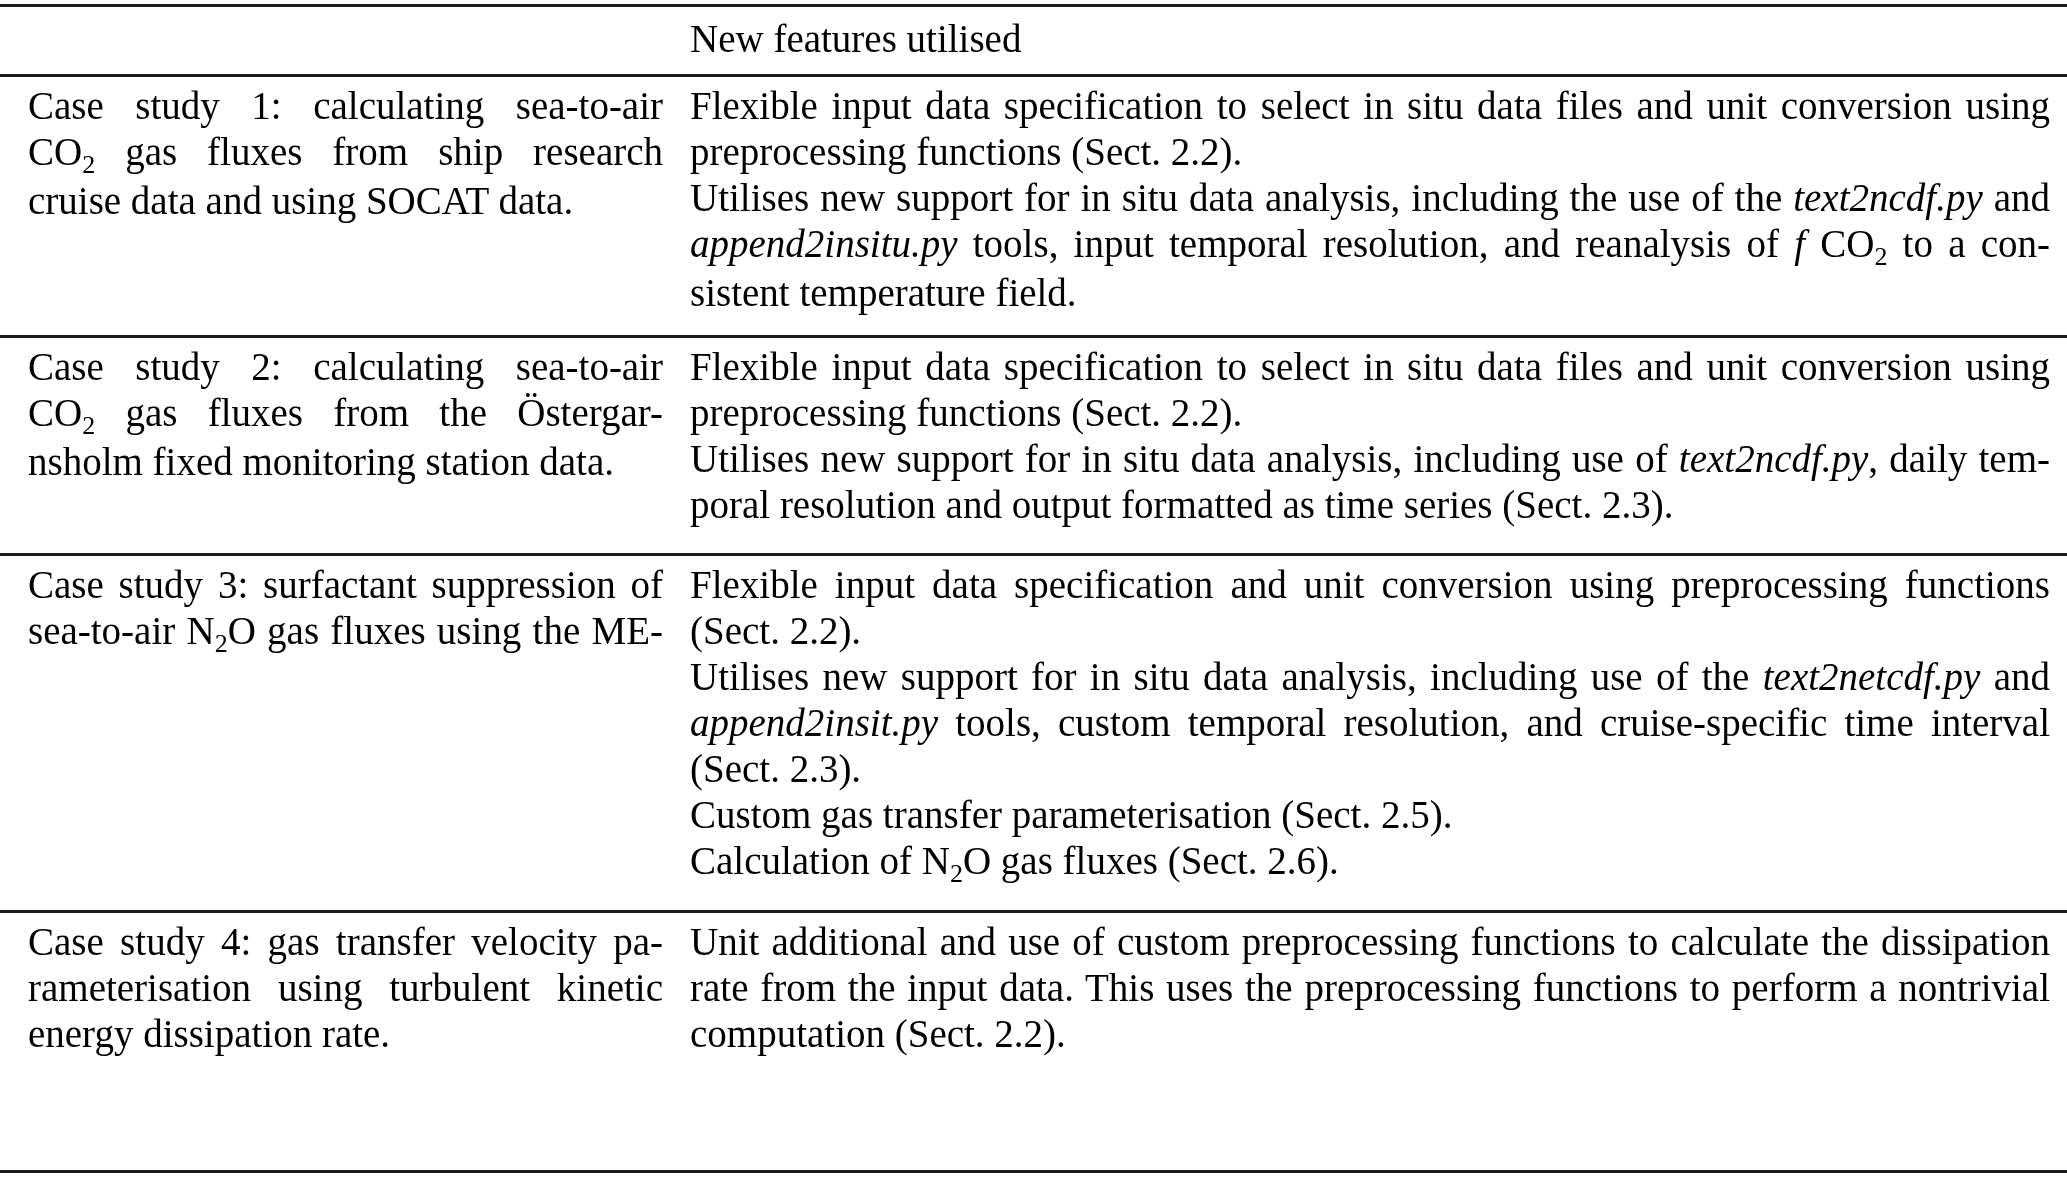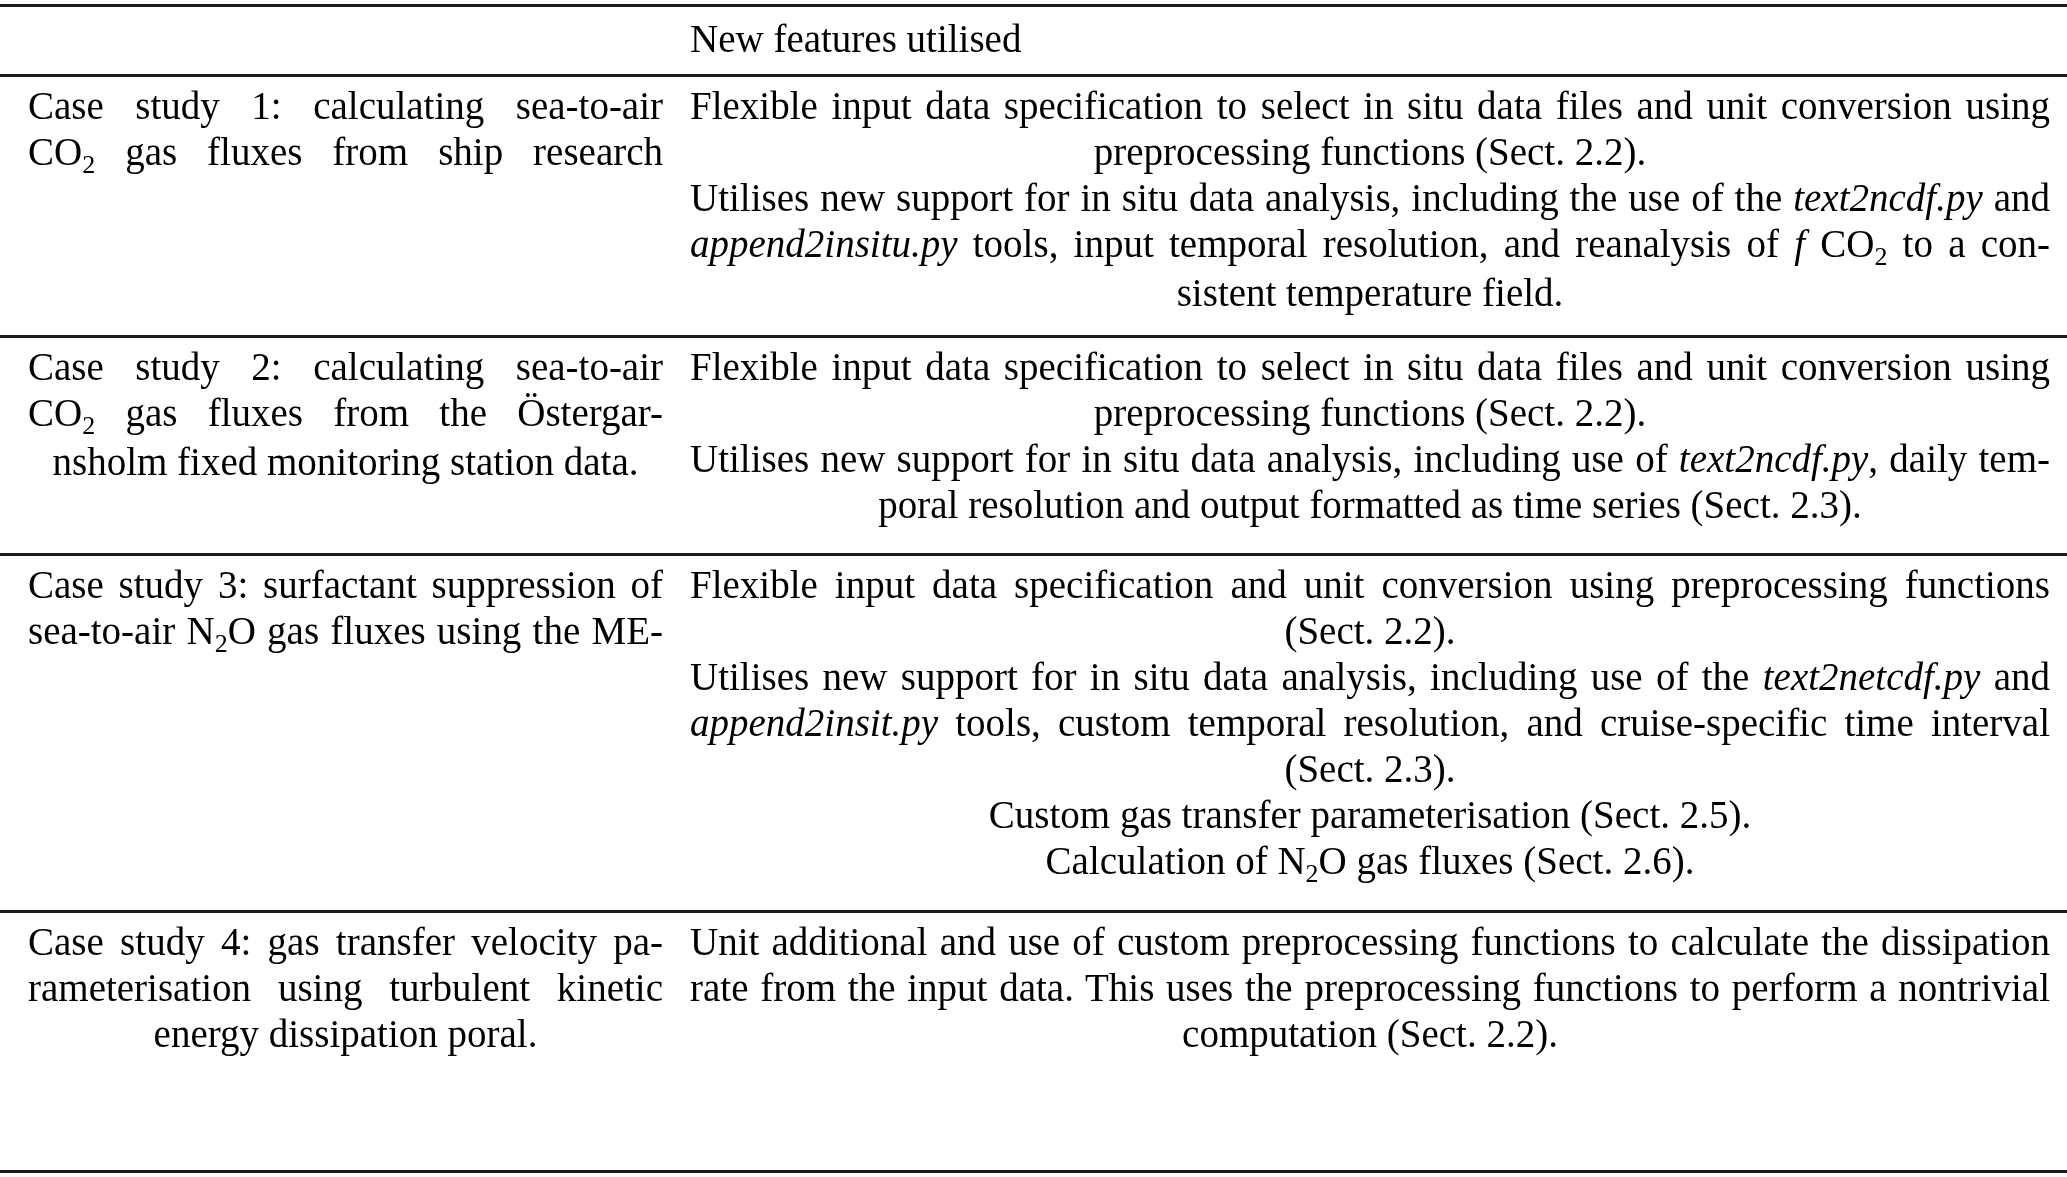--- a/index.html
+++ b/index.html
@@ -26,21 +26,21 @@
   .row{position:relative;border-top:3px solid var(--rule-color);}
   .row-1{height:258px;}
   .row-2{height:215px;}
   .row-3{height:354px;}
   .row-4{height:257px;}
   .cell{position:absolute;top:6px;}
   .cell-left{left:28px;width:635px;}
   .cell-right{left:690px;width:1360px;}
   .hrow .cell-right{top:9px;}
   .para{margin:0;padding:0;}
-  .line{text-align:center;}
+  .line{text-align:left;}
   .line.just{text-align:justify;text-align-last:justify;}
   .rn{font-style:normal;}
   .it{font-style:italic;}
   .sb{font-size:26px;line-height:1;vertical-align:-8px;}
 </style>
 </head>
 <body>
 
 <div class="page">
 
@@ -51,20 +51,21 @@
     <div class="cell cell-right">
       <span>New features utilised</span>
     </div>
   </div>
 
   <div class="row row-1">
     <div class="cell cell-left">
         <div class="para">
           <div class="line just"><span class="rn">Case study 1: calculating sea-to-air</span></div>
           <div class="line just"><span class="rn">CO</span><span class="sb">2</span><span class="rn"> gas fluxes from ship research</span></div>
+          <div class="line"><span class="rn">cruise data and using SOCAT data.</span></div>
         </div>
       </div>
     <div class="cell cell-right">
         <div class="para">
           <div class="line just"><span class="rn">Flexible input data specification to select in situ data files and unit conversion using</span></div>
           <div class="line"><span class="rn">preprocessing functions (Sect. 2.2).</span></div>
         </div>
         <div class="para">
           <div class="line just"><span class="rn">Utilises new support for in situ data analysis, including the use of the </span><span class="it">text2ncdf.py</span><span class="rn"> and</span></div>
           <div class="line just"><span class="it">append2insitu.py</span><span class="rn"> tools, input temporal resolution, and reanalysis of </span><span class="it">f</span><span class="rn"> CO</span><span class="sb">2</span><span class="rn"> to a con-</span></div>
@@ -117,21 +118,21 @@
           <div class="line"><span class="rn">Calculation of N</span><span class="sb">2</span><span class="rn">O gas fluxes (Sect. 2.6).</span></div>
         </div>
       </div>
   </div>
 
   <div class="row row-4">
     <div class="cell cell-left">
         <div class="para">
           <div class="line just"><span class="rn">Case study 4: gas transfer velocity pa-</span></div>
           <div class="line just"><span class="rn">rameterisation using turbulent kinetic</span></div>
-          <div class="line"><span class="rn">energy dissipation poral.</span></div>
+          <div class="line"><span class="rn">energy dissipation rate.</span></div>
         </div>
       </div>
     <div class="cell cell-right">
         <div class="para">
           <div class="line just"><span class="rn">Unit additional and use of custom preprocessing functions to calculate the dissipation</span></div>
           <div class="line just"><span class="rn">rate from the input data. This uses the preprocessing functions to perform a nontrivial</span></div>
           <div class="line"><span class="rn">computation (Sect. 2.2).</span></div>
         </div>
       </div>
   </div>

